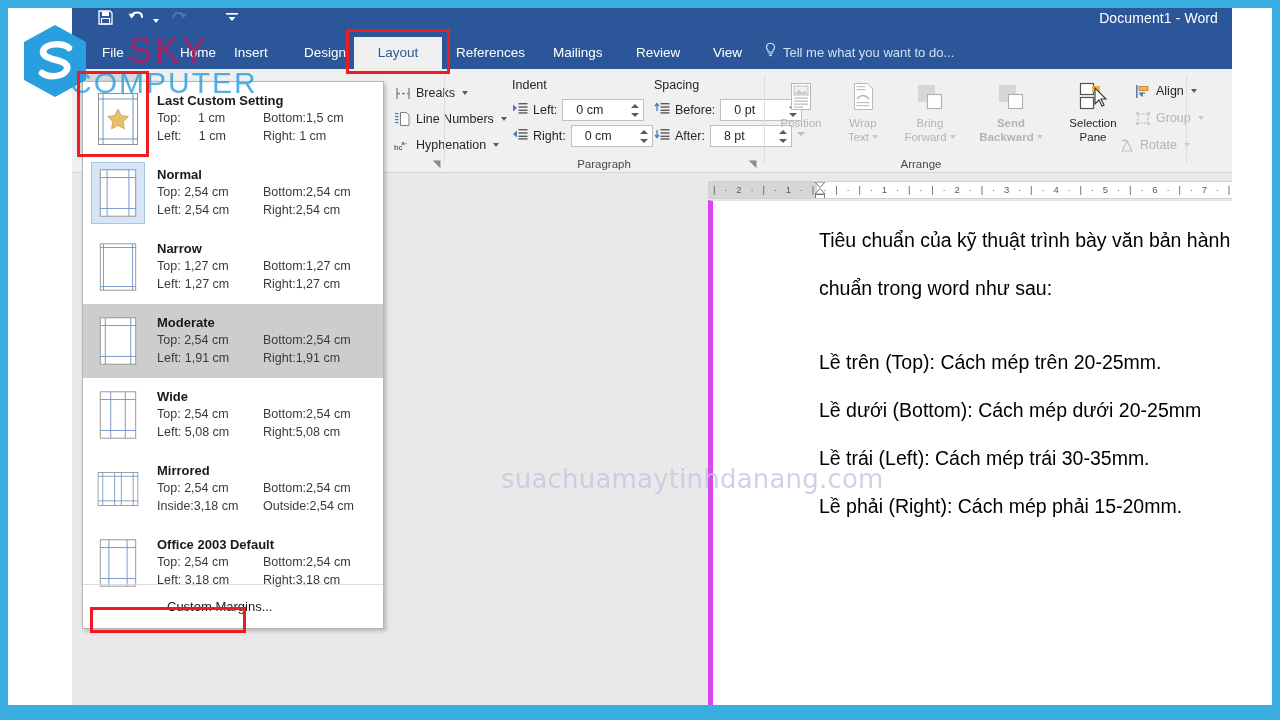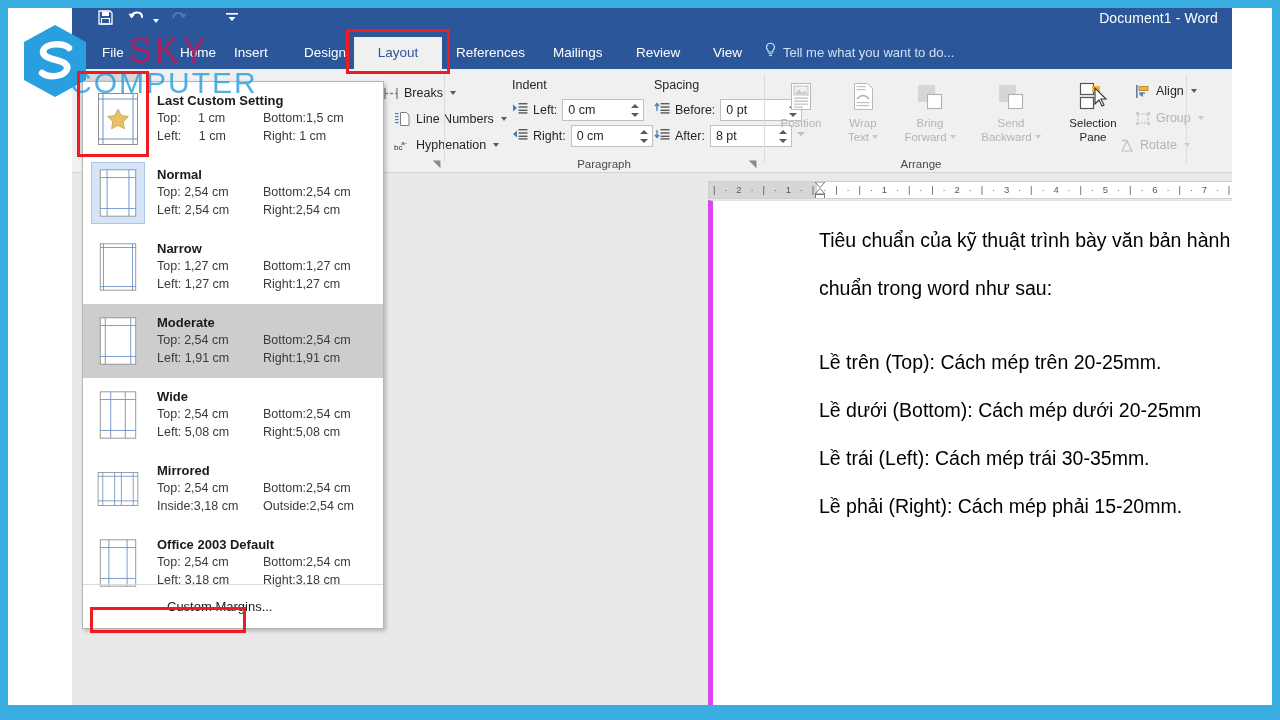--- a/index.html
+++ b/index.html
@@ -103,21 +103,21 @@
   }
   .smallbtn.dim { color: #b4b4b4; }
   .smallbtn.dim .scaret { border-top-color: #c8c8c8; }
 
   .fieldrow { position: absolute; display: flex; align-items: center; gap: 5px; }
   .fieldrow .flbl { font-size: 12.5px; color: #262626; white-space: nowrap; }
   .spinbox {
     position: relative; width: 82px; height: 22px; background: #ffffff;
     border: 1px solid #c0c0c0; display: flex; align-items: center;
   }
-  .spinbox .sval { font-size: 12.5px; color: #262626; padding-left: 5px; }
+  .spinbox .sval { font-size: 12.5px; color: #262626; padding-left: 13px; }
   .spin-arrows {
     position: absolute; right: 2px; top: 1px; width: 12px; height: 18px;
     display: flex; flex-direction: column; align-items: center; justify-content: space-around;
   }
   .spin-up { width: 0; height: 0; border-left: 4px solid transparent; border-right: 4px solid transparent; border-bottom: 4px solid #5a5a5a; }
   .spin-dn { width: 0; height: 0; border-left: 4px solid transparent; border-right: 4px solid transparent; border-top: 4px solid #5a5a5a; }
   .sect-cap { position: absolute; font-size: 12.5px; color: #262626; }
 
   
   .workarea {
@@ -315,21 +315,21 @@
                     <rect x="17" y="18.2" width="8" height="1.6"></rect>
                   <rect x="17" y="21.6" width="8" height="1.6"></rect>
                     <rect x="17" y="25" width="8" height="1.6"></rect>
                 </g>
               </svg>
             </span>
             <span class="lbl">Columns</span>
             <span class="caret"></span>
           </div>
 
-          <div class="smallbtn" style="left:310px; top:12px;">
+          <div class="smallbtn" style="left:322px; top:12px;">
             <span class="sico">
               <svg width="16" height="15" viewBox="0 0 16 15">
                   <path d="M2 2v11M14 2v11" stroke="#7f7f7f" stroke-width="1.3"></path>
                   <path d="M2 7.5h12" stroke="#7f7f7f" stroke-width="1.3" stroke-dasharray="3 2"></path>
                 </svg>
             </span>
             <span>Breaks</span>
             <span class="scaret"></span>
           </div>
 
@@ -512,21 +512,21 @@
                 <rect x="13.5" y="13.5" width="14" height="14" fill="#fff" stroke="#b0b0b0" stroke-width="1.1"></rect>
               </svg>
             </span>
             <span class="lbl dim">Bring</span>
             <span class="lbl dim" style="display:flex; align-items:center; gap:3px;">
               <span>Forward</span>
               <span style="width:0;height:0;border-left:3.5px solid transparent;border-right:3.5px solid transparent;border-top:4px solid #c8c8c8;"></span>
             </span>
           </div>
 
-          <div class="bigbtn" style="left:204px; width:82px;">
+          <div class="bigbtn" style="left:204px; width:82px;font-weight:bold;">
             <span class="glyph">
               <svg width="32" height="32" viewBox="0 0 32 32">
                 <rect x="4" y="4" width="17" height="17" fill="#d6d6d6"></rect>
                 <rect x="13.5" y="13.5" width="14" height="14" fill="#fff" stroke="#b0b0b0" stroke-width="1.1"></rect>
               </svg>
             </span>
             <span class="lbl dim">Send</span>
             <span class="lbl dim" style="display:flex; align-items:center; gap:3px;">
               <span>Backward</span>
               <span style="width:0;height:0;border-left:3.5px solid transparent;border-right:3.5px solid transparent;border-top:4px solid #c8c8c8;"></span>
@@ -608,20 +608,21 @@
 
         <div class="docpage">
           <div class="doc-line" style="top:28px;">Tiêu chuẩn của kỹ thuật trình bày văn bản hành</div>
           <div class="doc-line" style="top:76px;">chuẩn trong word như sau:</div>
           <div class="doc-line" style="top:150px;">Lề trên (Top): Cách mép trên 20-25mm.</div>
           <div class="doc-line" style="top:198px;">Lề dưới (Bottom): Cách mép dưới 20-25mm</div>
           <div class="doc-line" style="top:246px;">Lề trái (Left): Cách mép trái 30-35mm.</div>
           <div class="doc-line" style="top:294px;">Lề phải (Right): Cách mép phải 15-20mm.</div>
         </div>
 
+        <div class="wm-center">suachuamaytinhdanang.com</div>
       </div>
 
       <div class="dropdown">
 
         <div class="mitem">
           <span class="m-preview">
             <svg width="44" height="56" viewBox="0 0 44 56">
               <rect x="2.5" y="2.5" width="39" height="51" fill="#fff" stroke="#8f8f8f" stroke-width="1"></rect>
               <g stroke="#6f93c4" stroke-width="1">
                 <line x1="7" y1="2.5" x2="7" y2="53.5"></line>

